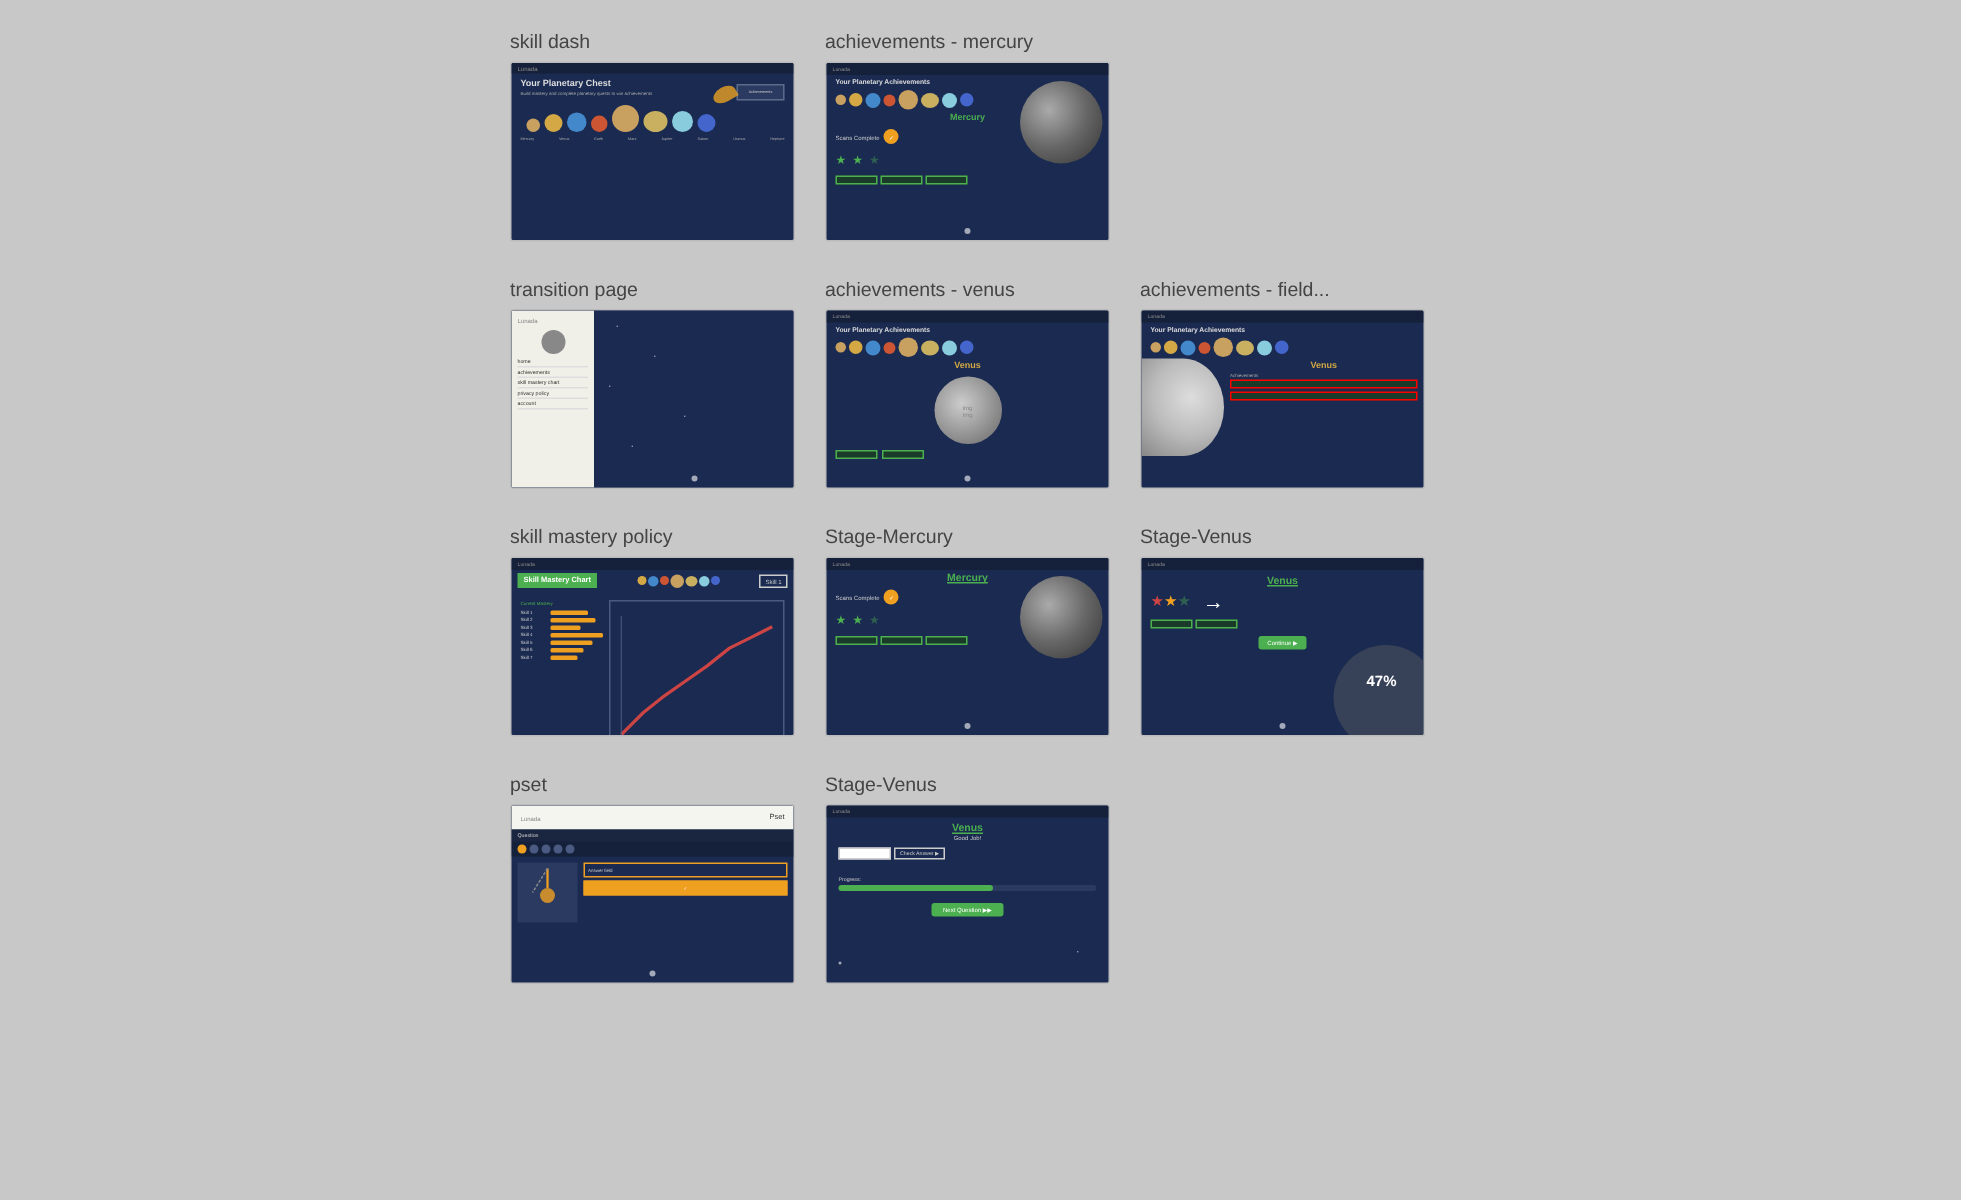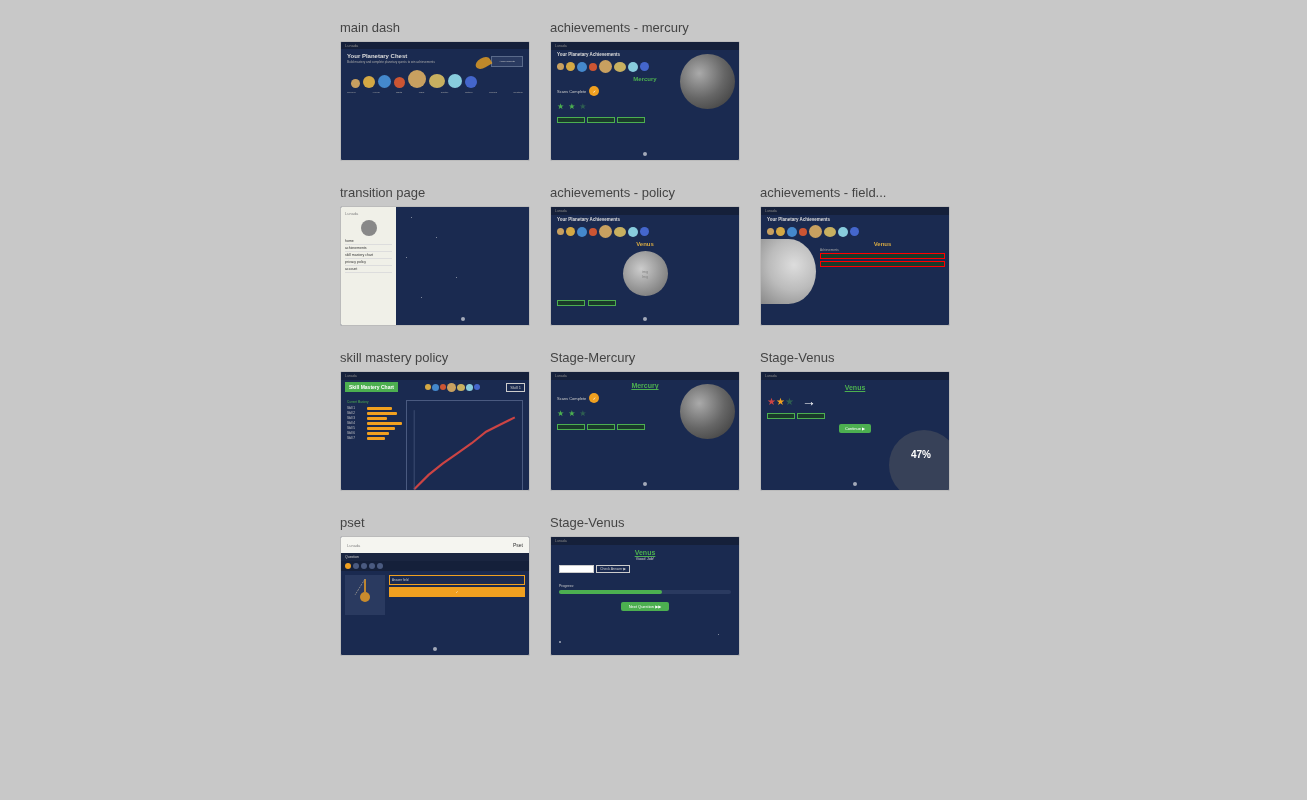--- a/index.html
+++ b/index.html
@@ -354,21 +354,21 @@
       border-radius: 50%;
       opacity: 0.6;
     }
   </style>
 </head>
 <body>
 
 <div class="grid">
 
   <div class="card">
-    <div class="card-label">main dash</div>
+    <div class="card-label">skill dash</div>
     <div class="card-thumb thumb-main-dash dark-space">
       <div class="top-bar2">
         <span class="logo">Lunada</span>
       </div>
       <div style="padding:4px 6px;">
         <div style="font-size:6px;color:#ddd;font-weight:bold;margin-bottom:1px;">Your Planetary Chest</div>
         <div style="font-size:3px;color:#aaa;margin-bottom:4px;">Build mastery and complete planetary quests to win achievements</div>
 
         <div class="planets-strip">
           <div class="planet-circle" style="width:9px;height:9px;background:#c8a060;"></div>
@@ -466,21 +466,21 @@
         <div class="star-dot" style="width:1px;height:1px;top:30px;left:40px;"></div>
         <div class="star-dot" style="width:1px;height:1px;top:50px;left:10px;"></div>
         <div class="star-dot" style="width:1px;height:1px;top:70px;left:60px;"></div>
         <div class="star-dot" style="width:1px;height:1px;top:90px;left:25px;"></div>
         <div class="dot-indicator"></div>
       </div>
     </div>
   </div>
 
   <div class="card">
-    <div class="card-label">achievements - policy</div>
+    <div class="card-label">achievements - venus</div>
     <div class="card-thumb dark-space">
       <div class="ach-header-strip">
         <span>Lunada</span>
       </div>
       <div style="font-size:4.5px;color:#ddd;padding:2px 6px;font-weight:bold;">Your Planetary Achievements</div>
       <div class="ach-planets-row" style="padding:1px 6px;">
         <div class="planet-circle" style="width:7px;height:7px;background:#c8a060;"></div>
         <div class="planet-circle" style="width:9px;height:9px;background:#d4a844;"></div>
         <div class="planet-circle" style="width:10px;height:10px;background:#4488cc;"></div>
         <div class="planet-circle" style="width:8px;height:8px;background:#cc5533;"></div>

